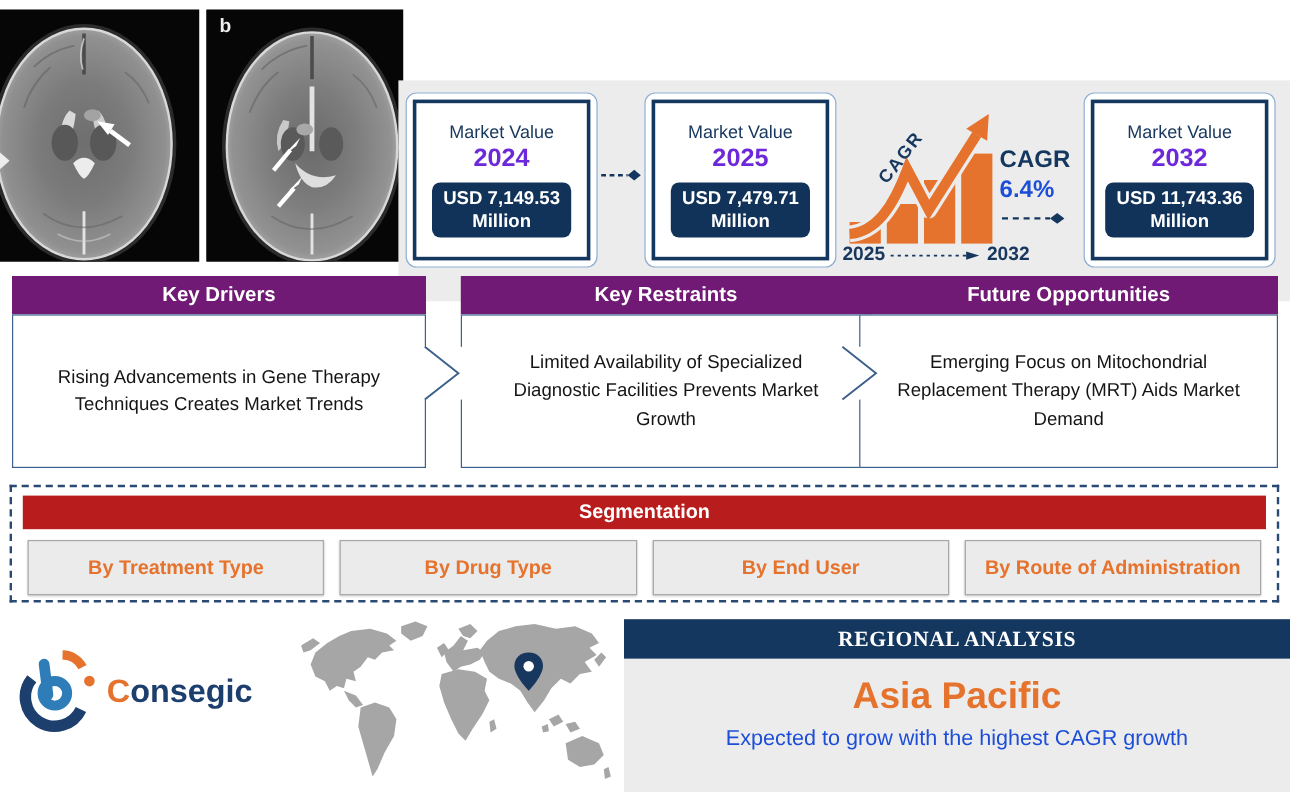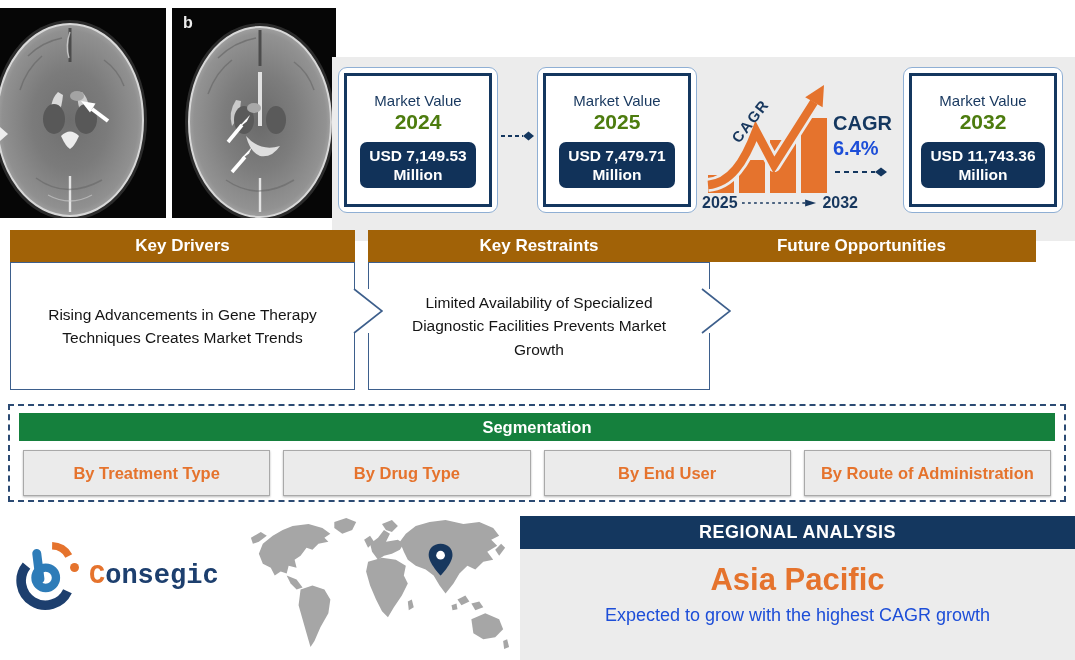--- a/index.html
+++ b/index.html
@@ -11,72 +11,72 @@
   .mri svg{display:block;width:100%;height:100%;}
   .mri-a{left:0;width:166px;}
   .mri-b{left:172px;width:164px;}
   .mri-label{position:absolute;left:11px;top:6px;color:#eee;font-size:16px;font-weight:bold;}
 
   
   .main-title{position:absolute;left:336px;top:14px;width:735px;text-align:center;
               font-size:28px;font-weight:bold;color:#E4732B;letter-spacing:.2px;}
 
   
-  .top-panel{position:absolute;left:332px;top:57px;width:743px;height:184px;background:#ECECEC;}
+  .top-panel{position:absolute;left:332px;top:67px;width:743px;height:184px;background:#ECECEC;}
   .mv-card{position:absolute;top:10px;width:160px;height:146px;background:#fff;
            border:1.5px solid #8FAFD4;border-radius:9px;padding:5px;box-sizing:border-box;}
   .mv-inner{width:100%;height:100%;border:3.5px solid #14375F;box-sizing:border-box;
             display:flex;flex-direction:column;align-items:center;justify-content:center;}
   .mv-label{font-size:15px;color:#17375E;}
-  .mv-year{font-size:21px;font-weight:bold;color:#4d7c0f;margin-top:1px;}
+  .mv-year{font-size:21px;font-weight:bold;color:#6d28d9;margin-top:1px;}
   .mv-pill{margin-top:8px;background:#113259;color:#fff;font-weight:bold;font-size:15.5px;
            text-align:center;border-radius:7px;padding:4px 9px;line-height:1.25;}
   .conn{position:absolute;}
   .cagr-graphic{position:absolute;left:374px;top:24px;width:132px;height:114px;}
   .cagr-years{position:absolute;left:370px;top:137px;width:156px;display:flex;align-items:center;
               gap:4px;font-size:16px;font-weight:bold;color:#17375E;}
   .cagr-years svg{flex:1;}
   .cagr-block{position:absolute;left:501px;top:55px;width:66px;}
   .cagr-word{font-size:20px;font-weight:800;color:#14375F;line-height:1.1;}
   .cagr-val{font-size:20px;font-weight:800;color:#1d4ed8;line-height:1.1;margin-top:3px;}
   .cagr-block svg{margin-top:7px;display:block;}
 
   
   .insight-col{position:absolute;top:230px;}
   .ic-1{left:10px;width:345px;}
-  .ic-2{left:368px;width:342px;}
-  .ic-3{left:687px;width:349px;}
-  .insight-header{height:32px;background:#a16207;color:#fff;font-weight:bold;font-size:17px;
+  .ic-2{left:384px;width:342px;}
+  .ic-3{left:716px;width:349px;}
+  .insight-header{height:32px;background:#701a75;color:#fff;font-weight:bold;font-size:17px;
                   display:flex;align-items:center;justify-content:center;}
   .insight-body{height:128px;background:#fff;border:1.5px solid #3D5F8C;box-sizing:border-box;
                 display:flex;align-items:center;justify-content:center;text-align:center;
                 font-size:15.5px;color:#151515;line-height:1.5;padding:0 26px;}
   .chev{position:absolute;top:287px;width:44px;height:48px;}
   .chev-1{left:346px;} .chev-2{left:694px;}
 
   
   .seg{position:absolute;left:8px;top:404px;width:1058px;height:98px;background:#fff;
        border:2px dashed #2B4A73;box-sizing:border-box;}
-  .seg-header{margin:7px 9px 0;height:28px;background:#15803d;color:#fff;font-weight:bold;
+  .seg-header{margin:7px 9px 0;height:28px;background:#b91c1c;color:#fff;font-weight:bold;
               font-size:16.5px;display:flex;align-items:center;justify-content:center;}
   .seg-items{display:flex;gap:13px;padding:9px 13px 12px;}
   .seg-item{flex:1;height:44px;background:#EBEBEB;border:1px solid #A9A9A9;
             box-shadow:0 1px 2px rgba(0,0,0,.28);display:flex;align-items:center;
             justify-content:center;font-weight:bold;font-size:16.5px;color:#E5732D;}
 
   
   .logo{position:absolute;left:15px;top:538px;display:flex;align-items:center;gap:10px;}
-  .logo-name{font-size:27px;font-weight:bold;color:#1D3F6E;line-height:1;font-family:Liberation Mono, monospace;}
+  .logo-name{font-size:27px;font-weight:bold;color:#1D3F6E;line-height:1;}
   .logo-sub{font-size:15.5px;font-weight:bold;color:#1D3F6E;margin-top:4px;}
   .ltr-orange{color:#E5732D;}
   .sub-gap{margin-left:7px;}
   .map{position:absolute;left:248px;top:516px;width:265px;height:142px;}
   .regional-header{position:absolute;left:520px;top:516px;width:555px;height:33px;background:#14375F;
                    color:#fff;font-weight:bold;font-size:18px;letter-spacing:.5px;
-                   display:flex;align-items:center;justify-content:center;}
+                   display:flex;align-items:center;justify-content:center;font-family:Liberation Serif, serif;}
   .regional-body{position:absolute;left:520px;top:549px;width:555px;height:111px;background:#ECECEC;
                  text-align:center;}
   .region-name{margin-top:13px;font-size:31px;font-weight:800;color:#E5732D;}
   .region-sub{margin-top:7px;font-size:18px;font-weight:400;color:#1d4ed8;}
 </style>
 </head>
 <body>
 
 <div class="canvas">
 
@@ -230,20 +230,21 @@
   <div class="insight-col ic-1">
     <div class="insight-header">Key Drivers</div>
     <div class="insight-body">Rising Advancements in Gene Therapy Techniques Creates Market Trends</div>
   </div>
   <div class="insight-col ic-2">
     <div class="insight-header">Key Restraints</div>
     <div class="insight-body">Limited Availability of Specialized Diagnostic Facilities Prevents Market Growth</div>
   </div>
   <div class="insight-col ic-3">
     <div class="insight-header">Future Opportunities</div>
+    <div class="insight-body">Emerging Focus on Mitochondrial Replacement Therapy (MRT) Aids Market Demand</div>
   </div>
 
   <svg class="chev chev-1">
     <rect x="4" y="2" width="40" height="44" fill="#fff"></rect>
     <polyline points="8,2 36,24 8,46" fill="#fff" stroke="#3D5F8C" stroke-width="1.6"></polyline>
   </svg>
   <svg class="chev chev-2">
     <rect x="4" y="2" width="40" height="44" fill="#fff"></rect>
     <polyline points="8,2 36,24 8,46" fill="#fff" stroke="#3D5F8C" stroke-width="1.6"></polyline>
   </svg>

